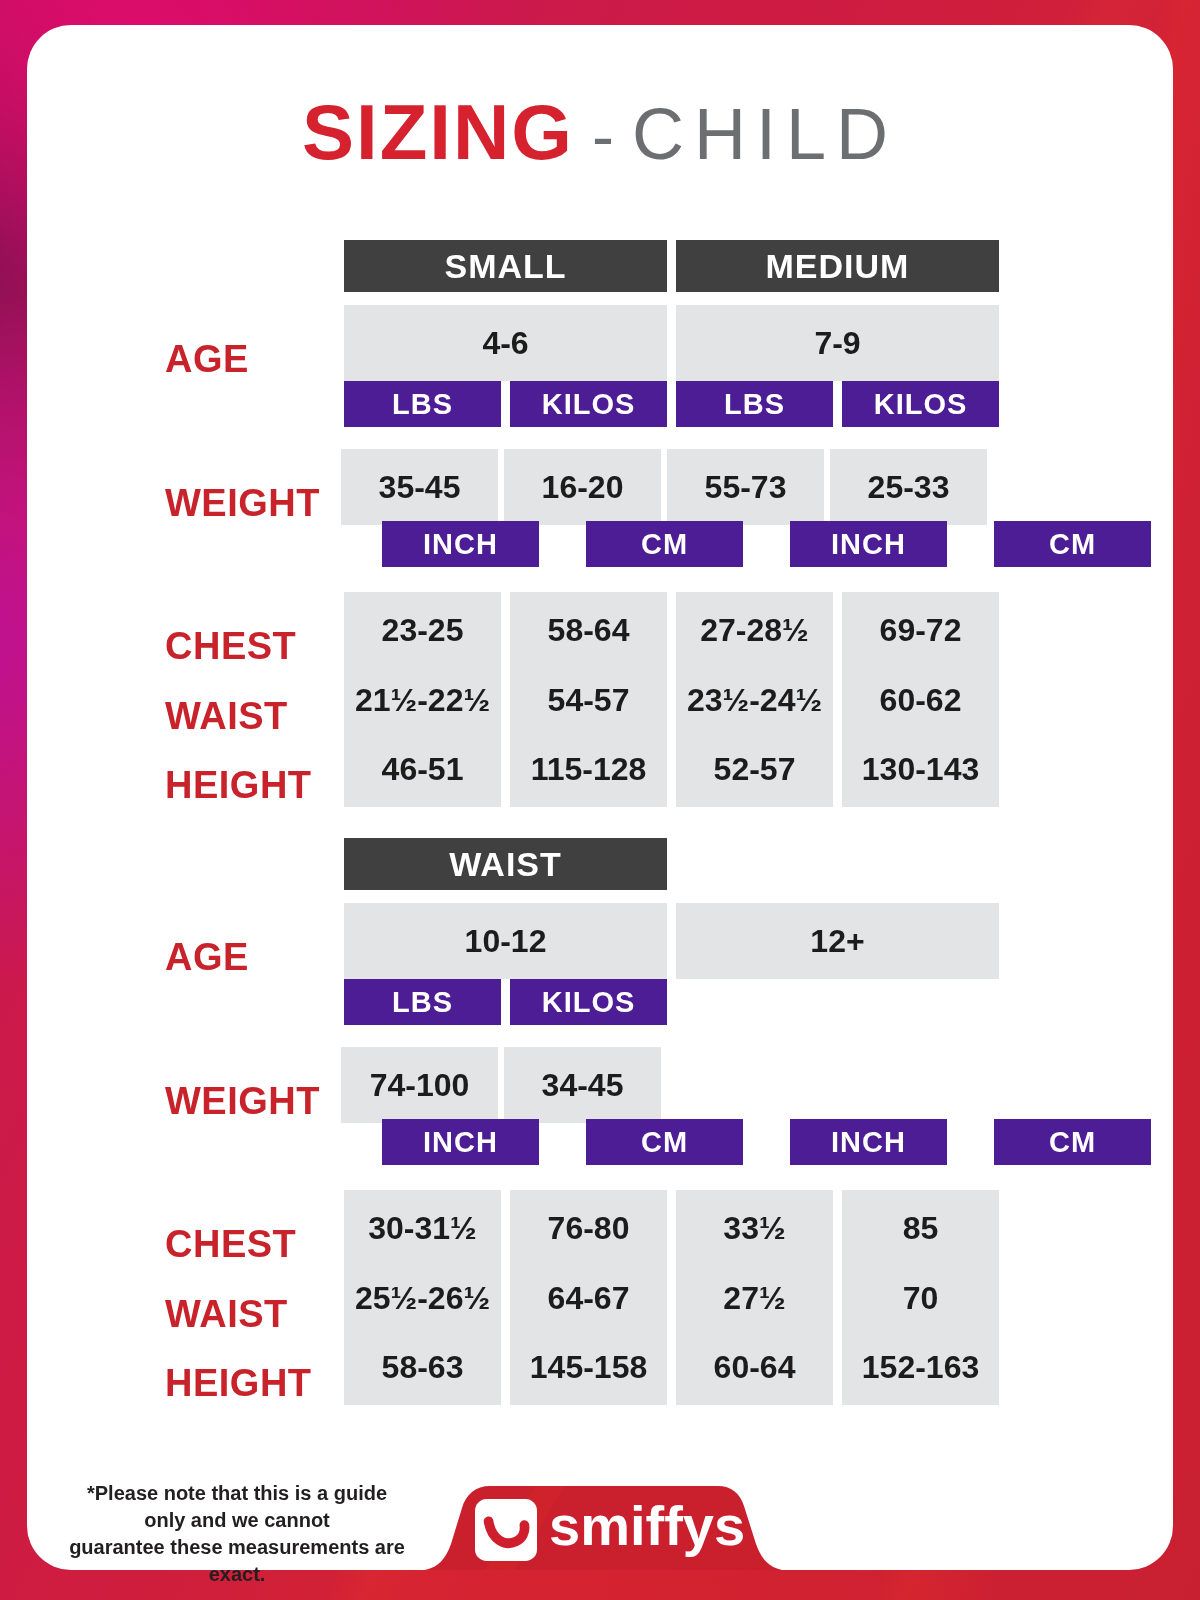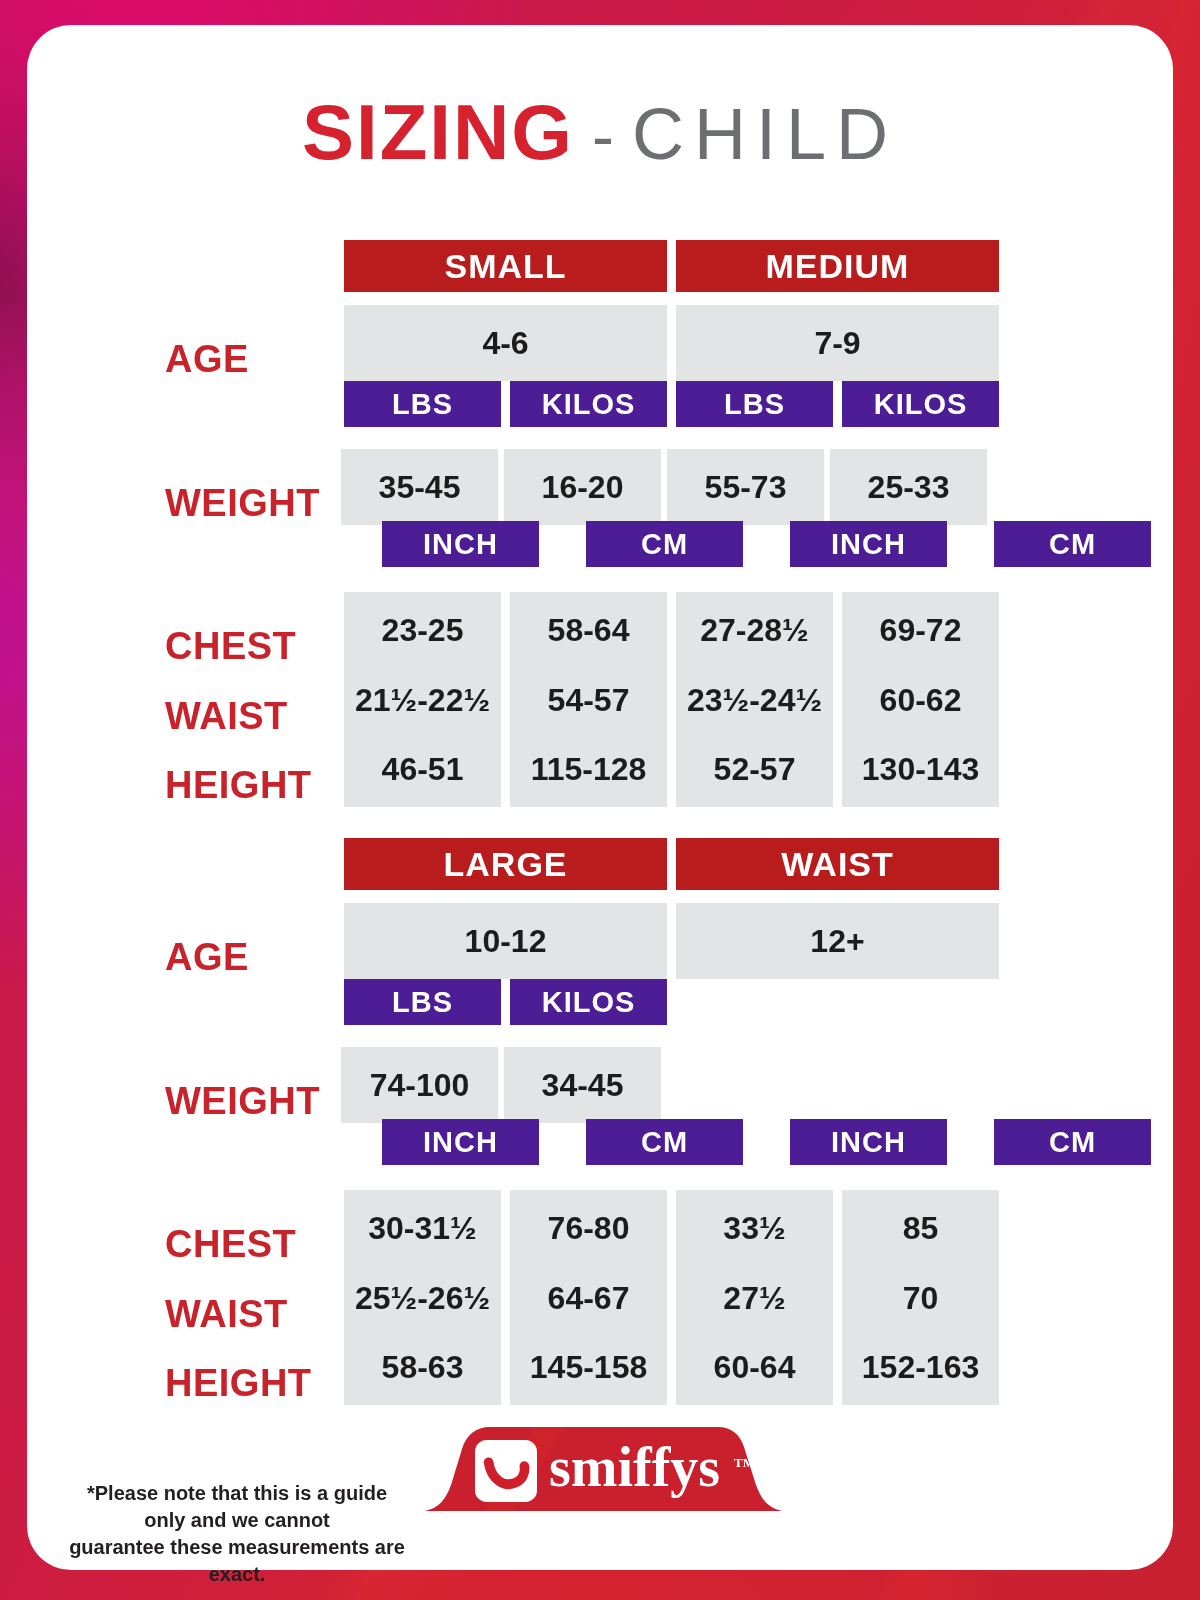--- a/index.html
+++ b/index.html
@@ -44,37 +44,37 @@
   .r-units{margin-top:24px;height:46px;}
   .r-weight{margin-top:22px;height:52px;gap:6px;}
   .r-units2{margin-top:20px;height:46px;gap:47px;}
   .r-chest{margin-top:25px;height:50px;}
   .r-waist{margin-top:20px;height:50px;}
   .r-height{margin-top:19px;height:60px;}
   .cell{
     display:flex;align-items:center;justify-content:center;
     font-weight:700;
   }
-  .cell.red{background:#b91c1c;color:#ffffff;font-size:34px;letter-spacing:1px;}
+  .cell.red{background:#404040;color:#ffffff;font-size:34px;letter-spacing:1px;}
   .cell.gray{background:#4c1d95;color:#ffffff;font-size:29px;letter-spacing:1px;}
   .cell.lite{background:#e3e4e5;color:#1c1c1c;font-size:32px;}
   .cell.empty{background:transparent;}
   .label{
     display:flex;align-items:center;justify-content:flex-start;
     color:#c8222b;font-size:38px;font-weight:700;letter-spacing:0.5px;margin-top:33px;
   }
   .spacer{}
   
   .footnote{
     position:absolute;left:40px;top:1455px;width:340px;
     text-align:center;color:#231f20;font-size:20px;line-height:27px;font-weight:700;
   }
   
   .logo-tab{
-    position:absolute;left:425px;top:1427px;width:360px;height:84px;font-family:Liberation Serif, serif;
+    position:absolute;left:425px;top:1486px;width:360px;height:84px;
   }
   .logo-tab svg.tab-shape{position:absolute;left:0;top:0;}
   .logo-row{
     position:absolute;left:0;top:0;width:100%;height:100%;
     display:flex;align-items:center;padding-left:50px;box-sizing:border-box;gap:12px;
   }
   .smile-box{width:62px;height:62px;margin-top:4px;flex:0 0 auto;}
   .logo-word{
     color:#ffffff;font-size:56px;font-weight:700;letter-spacing:0px;
     line-height:1;position:relative;top:-2px;
@@ -156,21 +156,20 @@
         <div class="cell lite">115-128</div>
         <div class="cell lite">52-57</div>
         <div class="cell lite">130-143</div>
       </div>
     </div>
 
     <div class="table t2">
 
       <div class="row merged r-hdr">
         <div class="spacer"></div>
-        <div class="cell red">LARGE</div>
         <div class="cell red">WAIST</div>
       </div>
 
       <div class="row merged r-age">
         <div class="label">AGE</div>
         <div class="cell lite">10-12</div>
         <div class="cell lite">12+</div>
       </div>
 
       <div class="row r-units">

